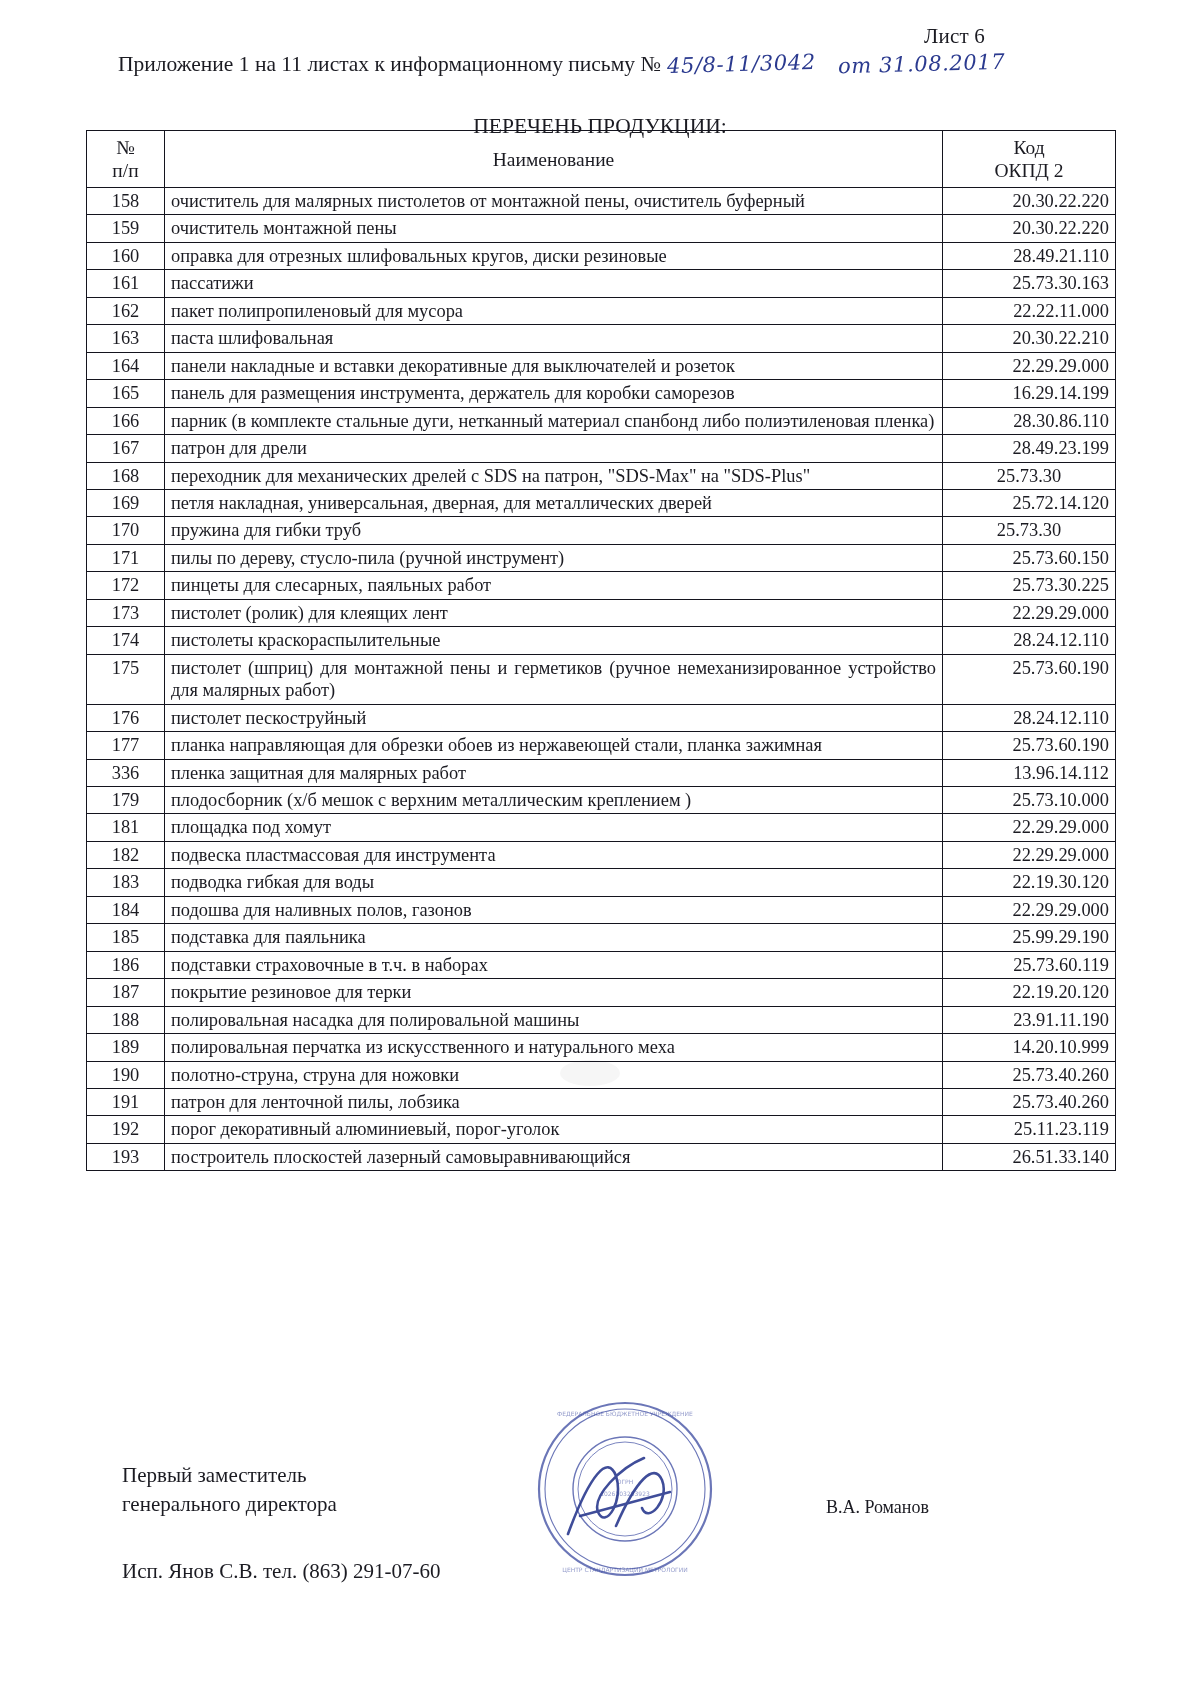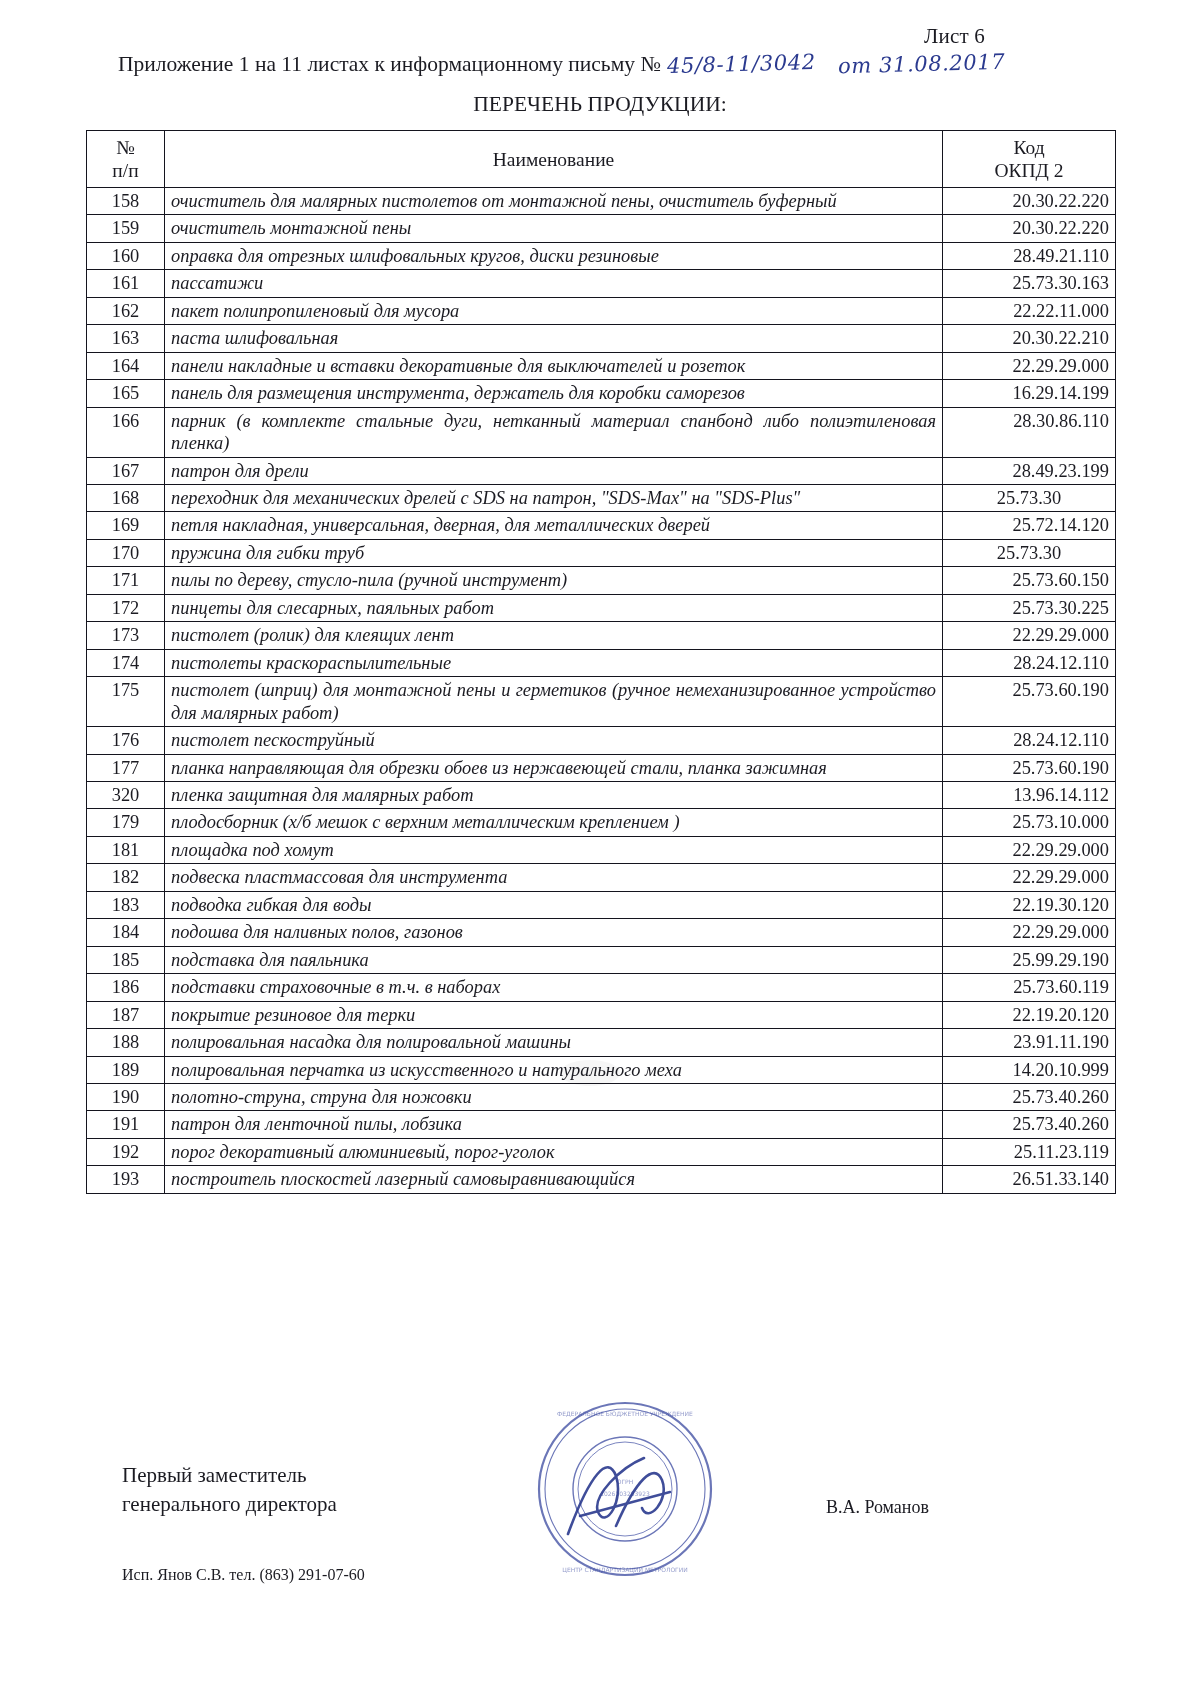--- a/index.html
+++ b/index.html
@@ -45,21 +45,21 @@
     letter-spacing: .6px;
     transform: rotate(-1.6deg);
     display: inline-block;
     margin-left: 6px;
   }
   .hw2 {
     margin-left: 22px;
   }
   .doc-title {
     position: absolute;
-    top: 92px;
+    top: 114px;
     left: 0;
     width: 1200px;
     text-align: center;
     font-size: 21.5px;
   }
   table.products {
     position: absolute;
     top: 130px;
     left: 86px;
     width: 1029px;
@@ -89,21 +89,20 @@
     text-align: center;
     font-size: 19.2px;
     padding-top: 3px;
   }
   td.name {
     text-align: justify;
     text-align-last: left;
     padding-left: 9px;
     padding-right: 9px;
     padding-top: 3px;
-    font-style: italic;
   }
   td.name.just {
     text-align: justify;
   }
   td.code {
     text-align: center;
     font-size: 19.2px;
     padding-top: 3px;
   }
   td.code.left {
@@ -120,21 +119,21 @@
   .sign-name {
     position: absolute;
     right: 168px;
     bottom: 186px;
     font-size: 18px;
   }
   .executor {
     position: absolute;
     left: 122px;
     bottom: 120px;
-    font-size: 16px;
+    font-size: 21px;
   }
   
   .stamp {
     position: absolute;
     left: 520px;
     bottom: 110px;
     width: 210px;
     height: 210px;
     pointer-events: none;
   }
@@ -275,21 +274,21 @@
           <td class="num">176</td>
           <td class="name">пистолет пескоструйный</td>
           <td class="code left">28.24.12.110</td>
         </tr>
         <tr>
           <td class="num">177</td>
           <td class="name just">планка направляющая для обрезки обоев из нержавеющей стали, планка зажимная</td>
           <td class="code left">25.73.60.190</td>
         </tr>
         <tr>
-          <td class="num">320</td>
+          <td class="num">336</td>
           <td class="name">пленка защитная для малярных работ</td>
           <td class="code left">13.96.14.112</td>
         </tr>
         <tr>
           <td class="num">179</td>
           <td class="name">плодосборник (х/б мешок с верхним металлическим креплением )</td>
           <td class="code left">25.73.10.000</td>
         </tr>
         <tr>
           <td class="num">181</td>

